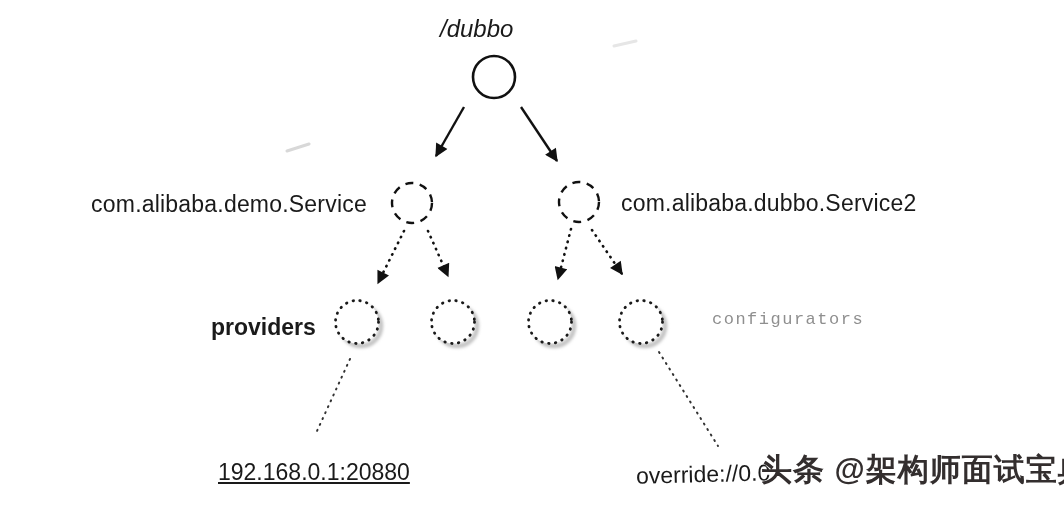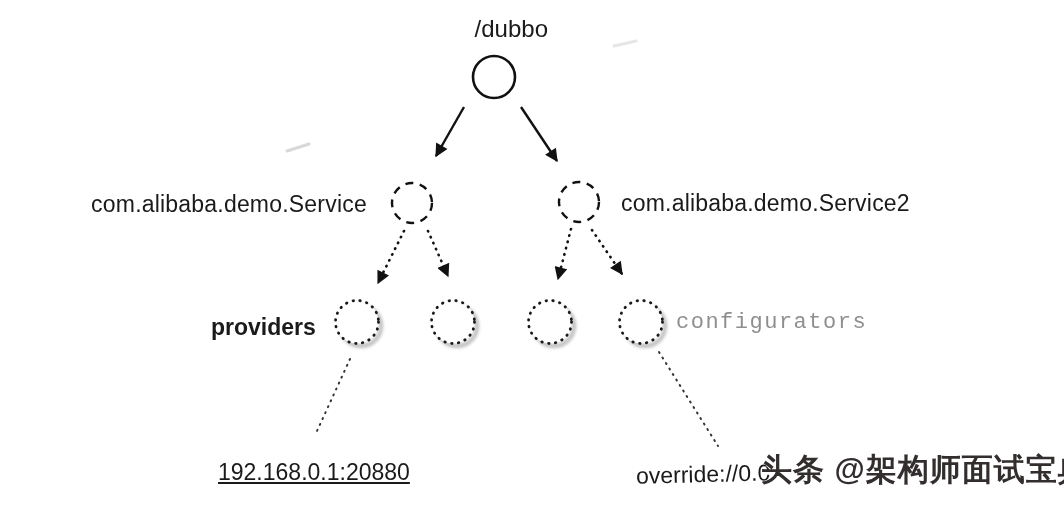--- a/index.html
+++ b/index.html
@@ -6,28 +6,28 @@
   #stage{
     position:relative;
     width:1064px;height:508px;
     background:#ffffff;
     overflow:hidden;
     font-family:"Liberation Sans", sans-serif;
     color:#1a1a1a;
   }
   #diagram-svg{position:absolute;left:0;top:0;}
   .lbl{position:absolute;white-space:nowrap;line-height:1.15;}
-  .lbl-root{left:440px;top:15px;width:108px;text-align:right;font-size:24px;}
+  .lbl-root{left:440px;top:15px;width:108px;text-align:left;font-size:24px;font-style:italic;}
   .lbl-service-left{left:88px;top:191px;width:282px;text-align:center;font-size:23px;letter-spacing:0.2px;}
   .lbl-service-right{left:621px;top:190px;font-size:23px;letter-spacing:0.2px;}
   .lbl-providers{left:211px;top:314px;font-size:23px;font-weight:bold;}
   .lbl-configurators{
-    left:676px;top:310px;
+    left:712px;top:310px;
     font-family:"Liberation Mono","DejaVu Sans Mono",monospace;
-    font-size:22px;letter-spacing:1.5px;color:#8f8f8f;
+    font-size:17px;letter-spacing:1.5px;color:#8f8f8f;
   }
   .lbl-address{left:218px;top:459px;font-size:23px;text-decoration:underline;}
   .lbl-override{left:636px;top:461px;font-size:23px;transform:rotate(-1.5deg);}
   .lbl-watermark{
     left:761px;top:452px;font-size:31px;font-weight:bold;
     color:#332e2e;
     text-shadow:2px 2px 0 #ffffff, 3px 3px 1px rgba(255,255,255,.9);
     letter-spacing:1px;
     z-index:5;
   }
@@ -86,21 +86,21 @@
     <g stroke="#333" stroke-width="2" stroke-linecap="round" stroke-dasharray="1 5.5">
       <line x1="350" y1="359" x2="317" y2="431"></line>
       <line x1="659" y1="352" x2="718" y2="446"></line>
     </g>
   </svg>
 
   <div class="lbl lbl-root">/dubbo</div>
 
   <div class="lbl lbl-service-left">com.alibaba.demo.Service</div>
 
-  <div class="lbl lbl-service-right">com.alibaba.demo.Service2</div>
+  <div class="lbl lbl-service-right">com.alibaba.dubbo.Service2</div>
 
   <div class="lbl lbl-providers">providers</div>
 
   <div class="lbl lbl-configurators">configurators</div>
 
   <div class="lbl lbl-address">192.168.0.1:20880</div>
 
   <div class="lbl lbl-override">override://0.0.</div>
 
   <div class="lbl lbl-watermark">头条 @架构师面试宝典</div>

